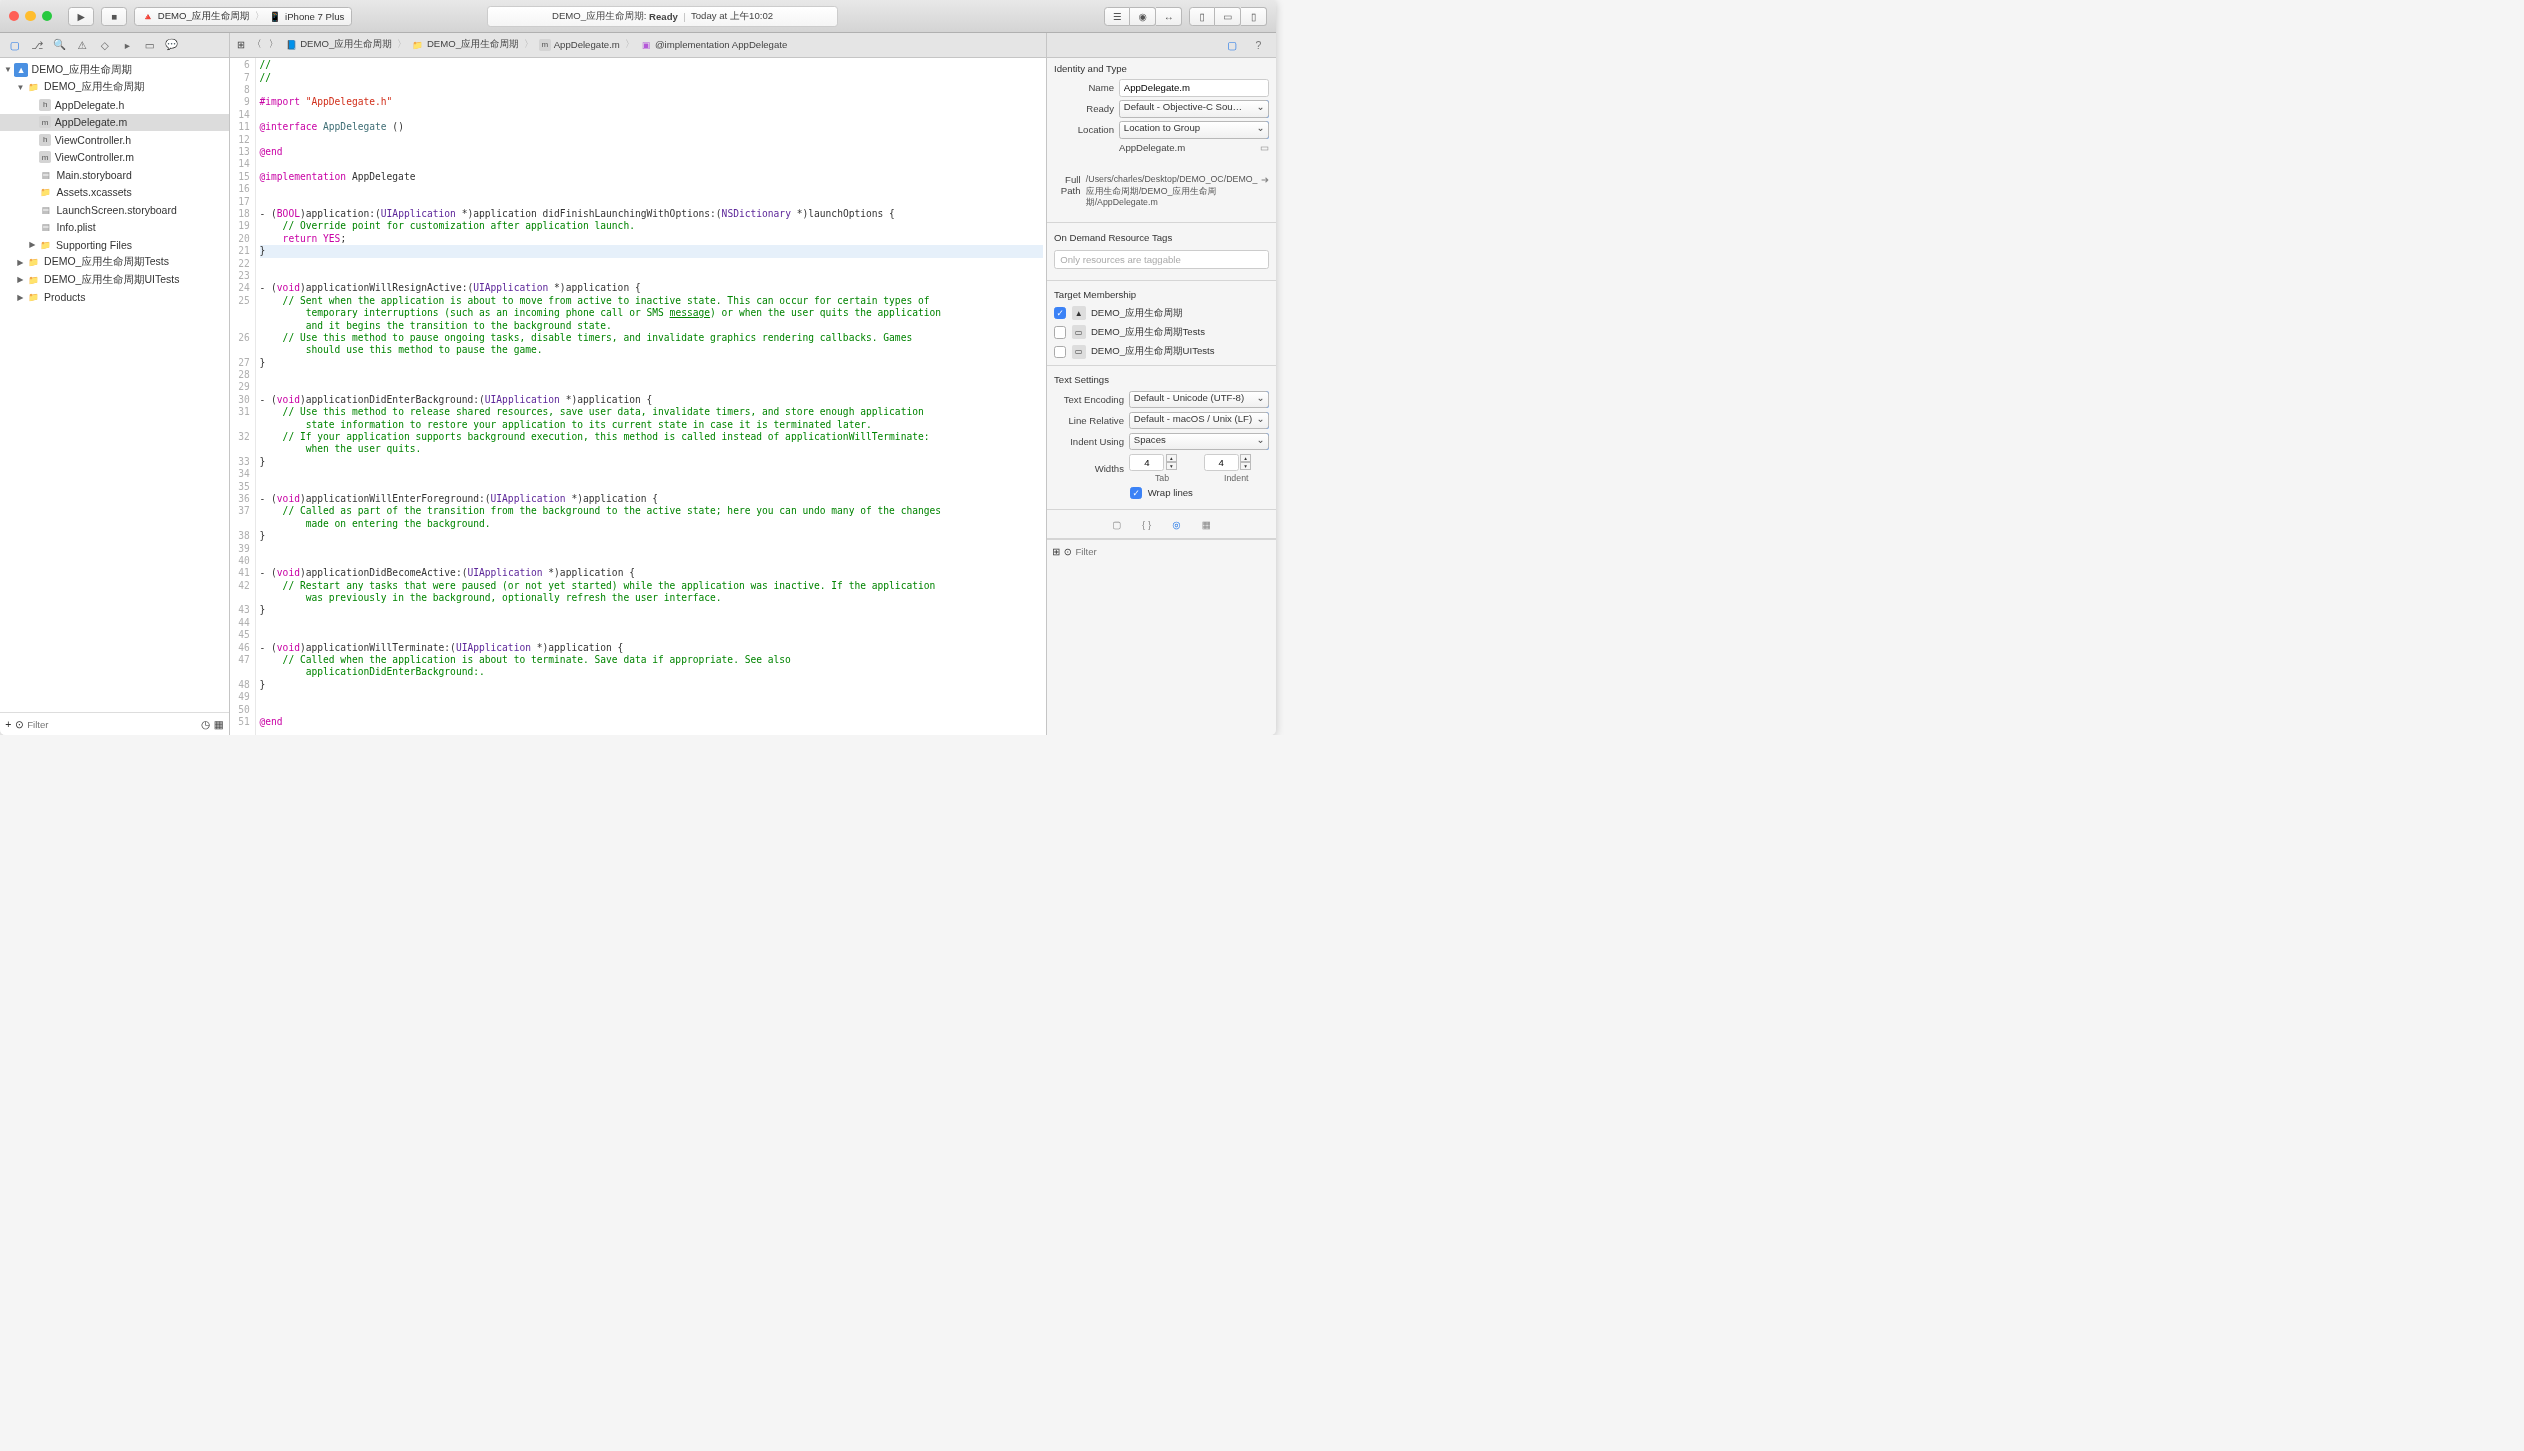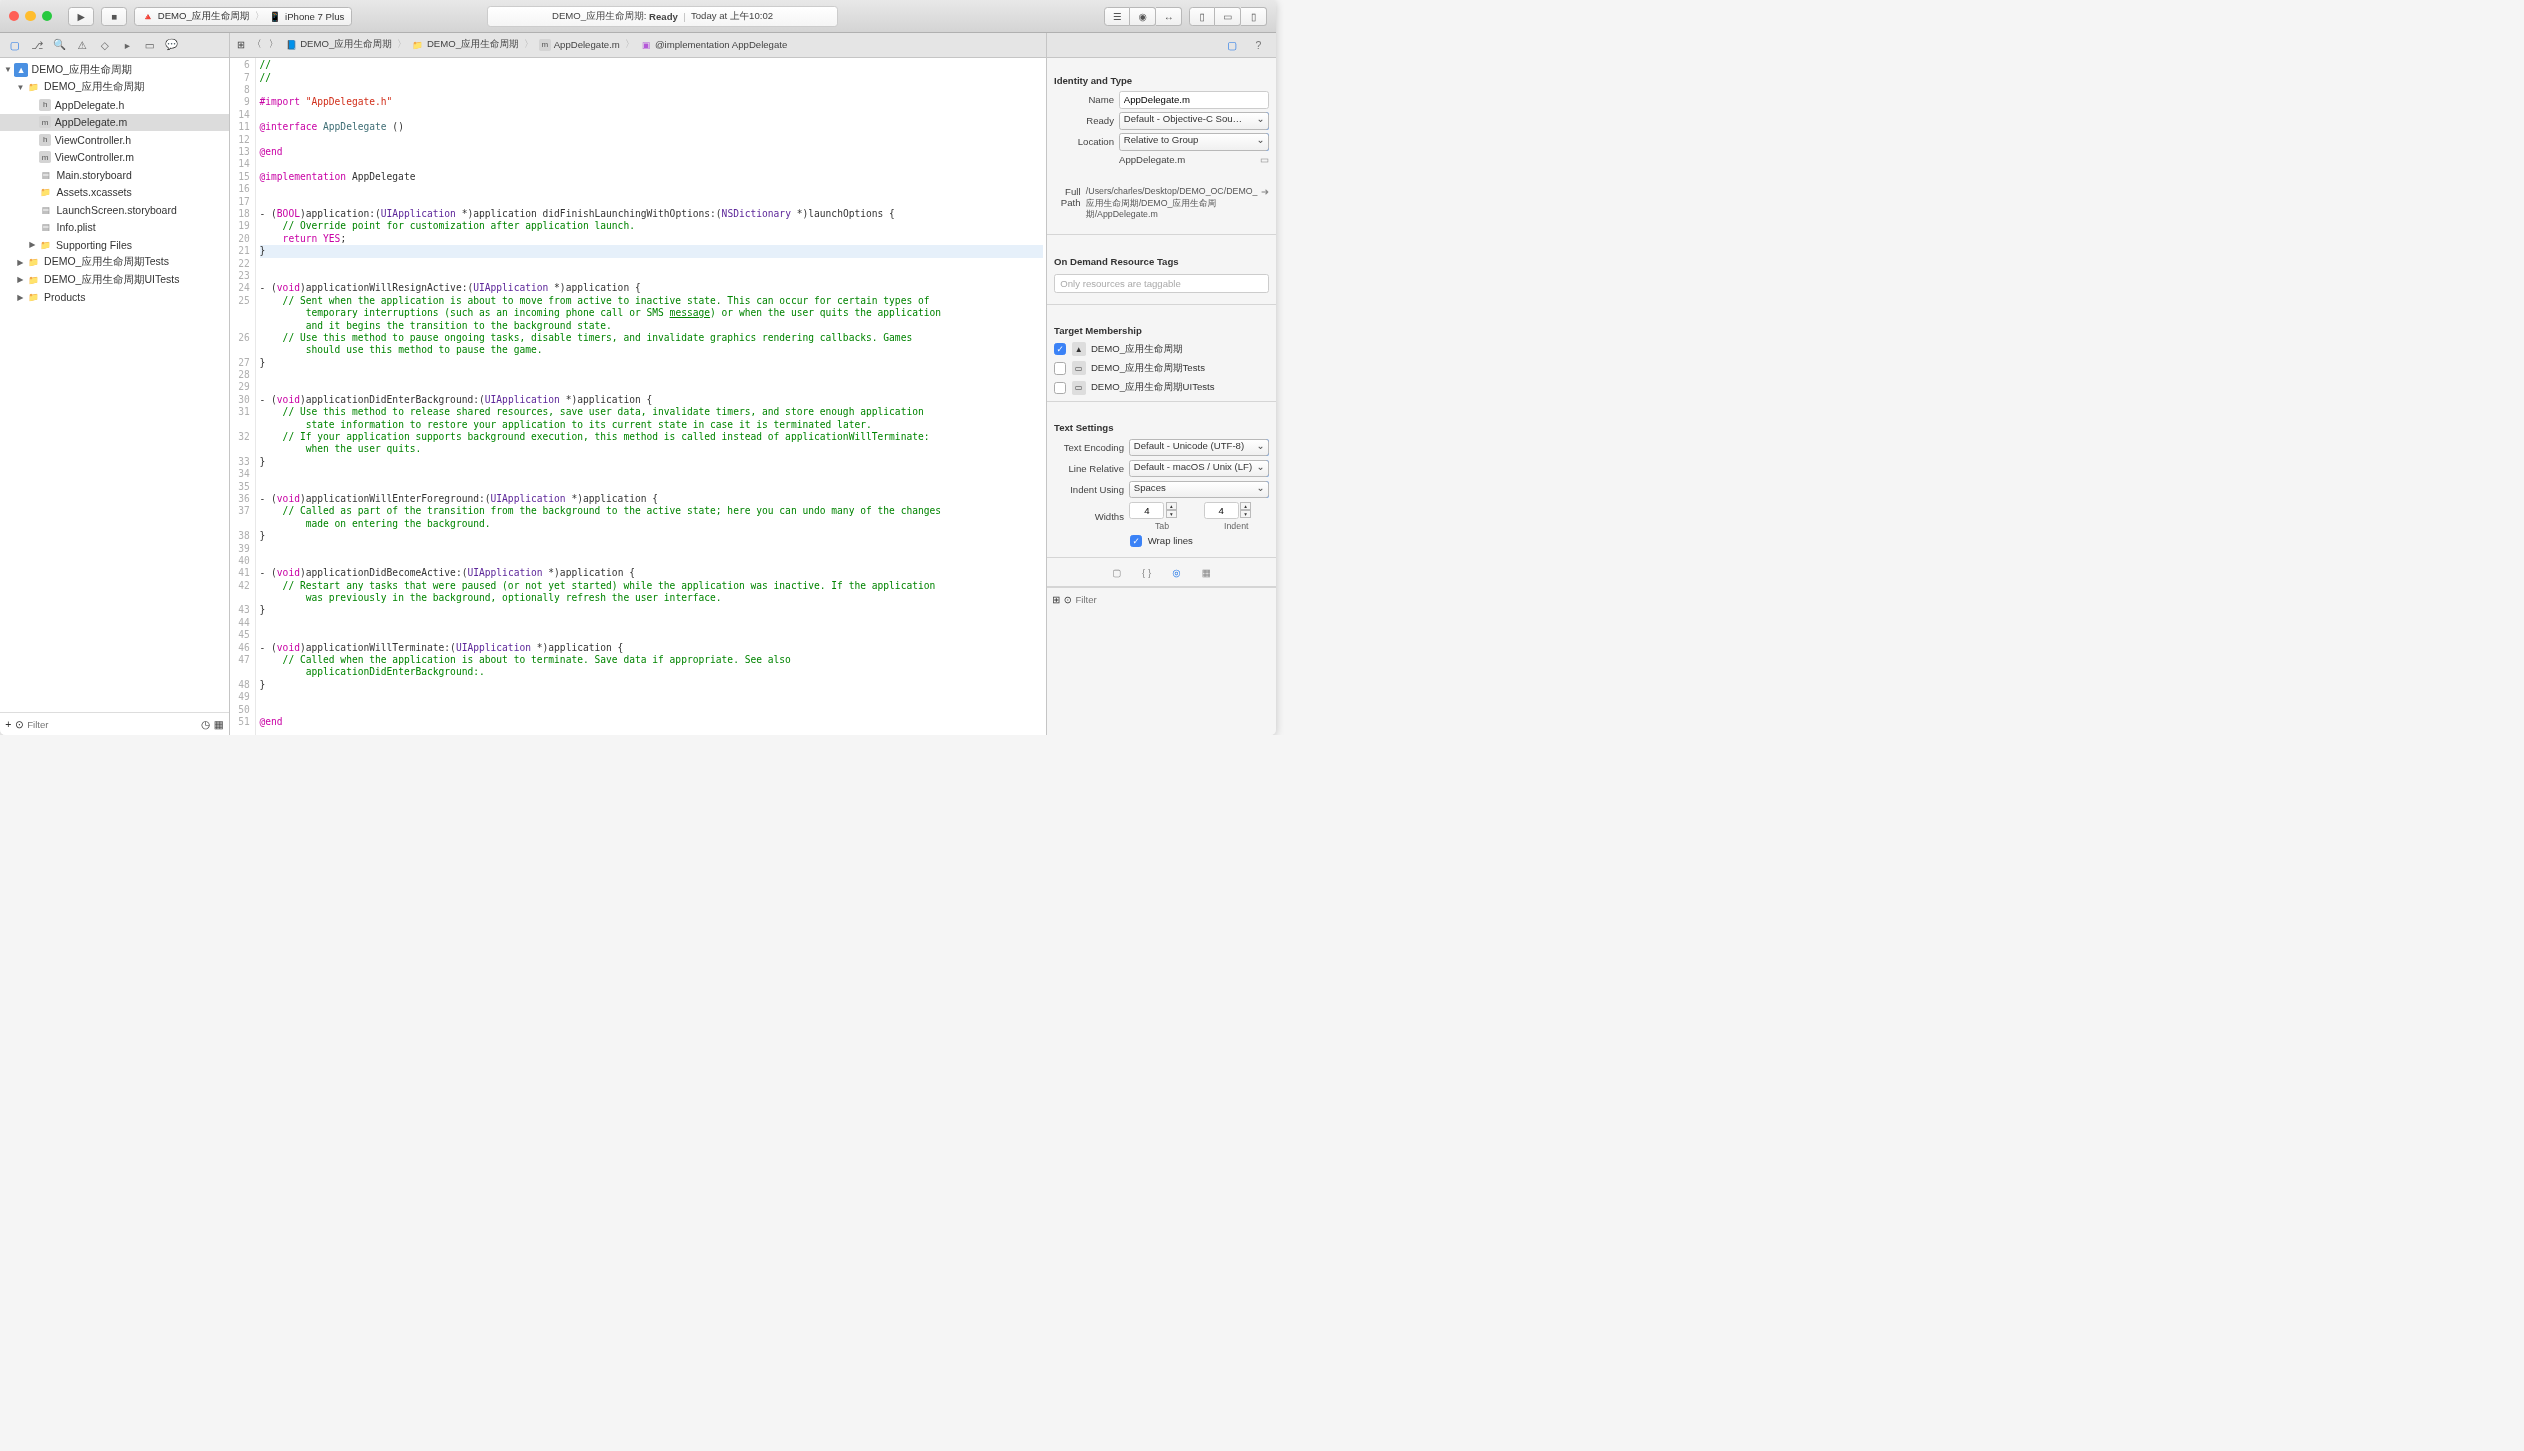--- a/index.html
+++ b/index.html
@@ -57,21 +57,21 @@
 .editor { flex:1; display:flex; background:#fff; overflow:hidden;}
 .gutter { width:26px; background:#fff; border-right:0.9px solid #e8e8e8; text-align:right; color:#b0b0b0; font-family:Menlo,monospace; font-size:9.6px; padding-top:1.8px;}
 .gutter div{height:12.4px;padding-right:5.3px;line-height:12.4px;}
 .code { flex:1; font-family:Menlo,monospace; font-size:9.6px; line-height:12.4px; padding:1.8px 3.5px; white-space:pre; overflow:hidden;}
 .code .line{height:12.4px;}
 .code .hl{background:#e6f0fa;}
 .kw{color:#c800a4;} .type{color:#5c2699;} .cls{color:#3f6e75;} .str{color:#d12f1b;} .com{color:#008400;} .link{color:#008400;text-decoration:underline;}
 
 
 .inspector { width:230px; background:#f5f5f5; border-left:0.9px solid #c5c5c5; display:flex; flex-direction:column; font-size:9.6px; overflow:hidden;}
-.insp-section-title{font-weight:700;padding:5.3px 7px 3.5px;color:#333;margin-top:12px;}
+.insp-section-title{font-weight:400;padding:5.3px 7px 3.5px;color:#333;}
 .insp-form{padding:1.8px 7px 7px;}
 .form-row{display:flex;align-items:center;margin-bottom:3.5px;}
 .form-label{width:60px;text-align:right;margin-right:5.3px;color:#444;}
 .form-input{flex:1;height:17.5px;border:0.9px solid #ccc;border-radius:2.6px;padding:0 3.5px;background:#fff;font-size:9.6px;}
 .form-select{flex:1;height:17.5px;border:0.9px solid #b8b8b8;border-radius:2.6px;background:linear-gradient(#fff,#f0f0f0);font-size:9.6px;padding:0 3.5px;position:relative;}
 .form-select::after{content:'⌄';position:absolute;right:3.5px;color:#555;}
 .select-arrow{width:14px;height:17.5px;background:#5b9eff;border-radius:0 2.6px 2.6px 0;margin-left:-14px;display:flex;align-items:center;justify-content:center;color:#fff;font-size:7px;}
 .loc-path{margin-left:65px;color:#444;display:flex;align-items:center;gap:3.5px;}
 .insp-divider{height:0.9px;background:#d5d5d5;margin:3.5px 0;}
 .tag-input{margin:3.5px 7px 7px;height:19px;border:0.9px solid #ccc;border-radius:2.6px;background:#fff;padding:2.6px 5.3px;color:#aaa;}
@@ -317,21 +317,21 @@
           <div class="form-label">Name</div>
           <input class="form-input" value="AppDelegate.m" style="">
         </div>
         <div class="form-row">
           <div class="form-label">Ready</div>
           <div class="form-select"><span>Default - Objective-C Sou…</span></div>
           <div class="select-arrow">⌃⌄</div>
         </div>
         <div class="form-row">
           <div class="form-label">Location</div>
-          <div class="form-select"><span>Relative to Group</span></div>
+          <div class="form-select"><span>Location to Group</span></div>
           <div class="select-arrow">⌃⌄</div>
         </div>
         <div class="loc-path">
           <span>AppDelegate.m</span>
           <span style="margin-left:auto;color:#888;">▭</span>
         </div>
         <div class="form-row" style="align-items:flex-start;margin-top:21px;">
           <div class="form-label">Full Path</div>
           <div style="flex:1;font-size:8.8px;line-height:11.4px;color:#555;">/Users/charles/Desktop/DEMO_OC/DEMO_应用生命周期/DEMO_应用生命周期/AppDelegate.m</div>
           <span style="color:#888;margin-left:3.5px;">➜</span>

